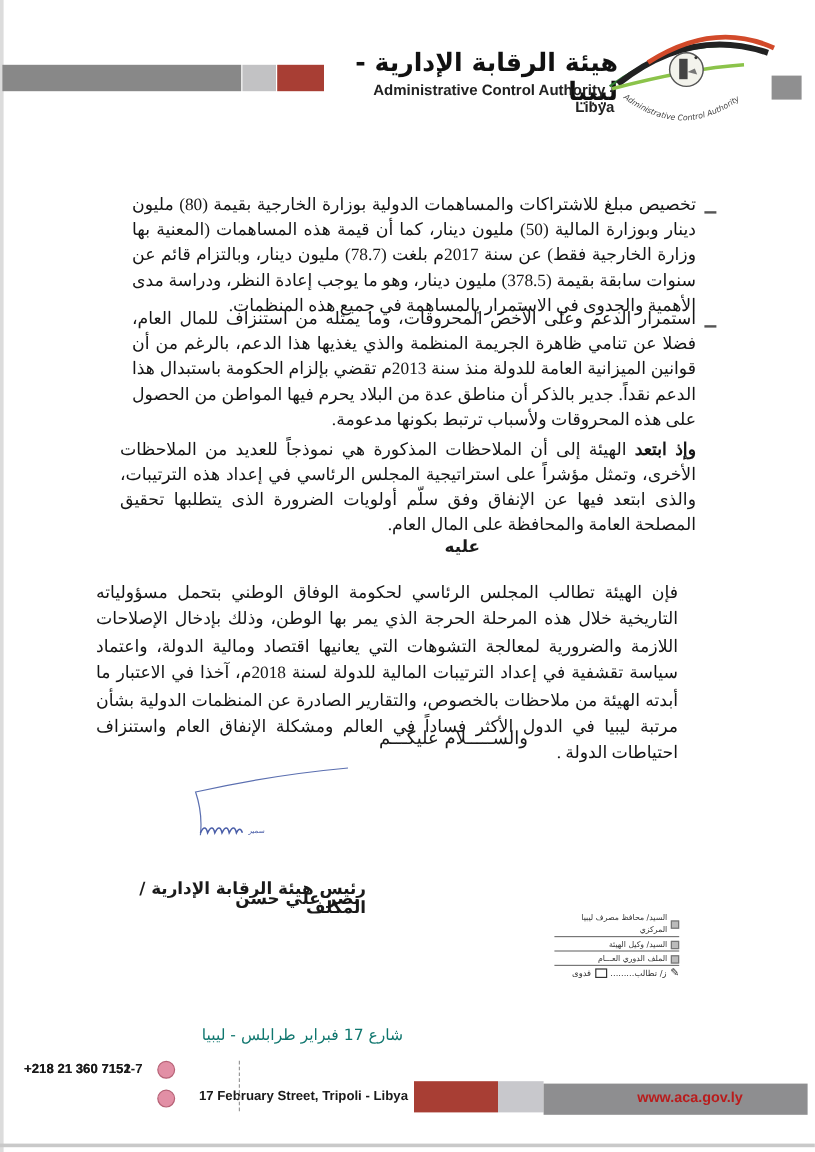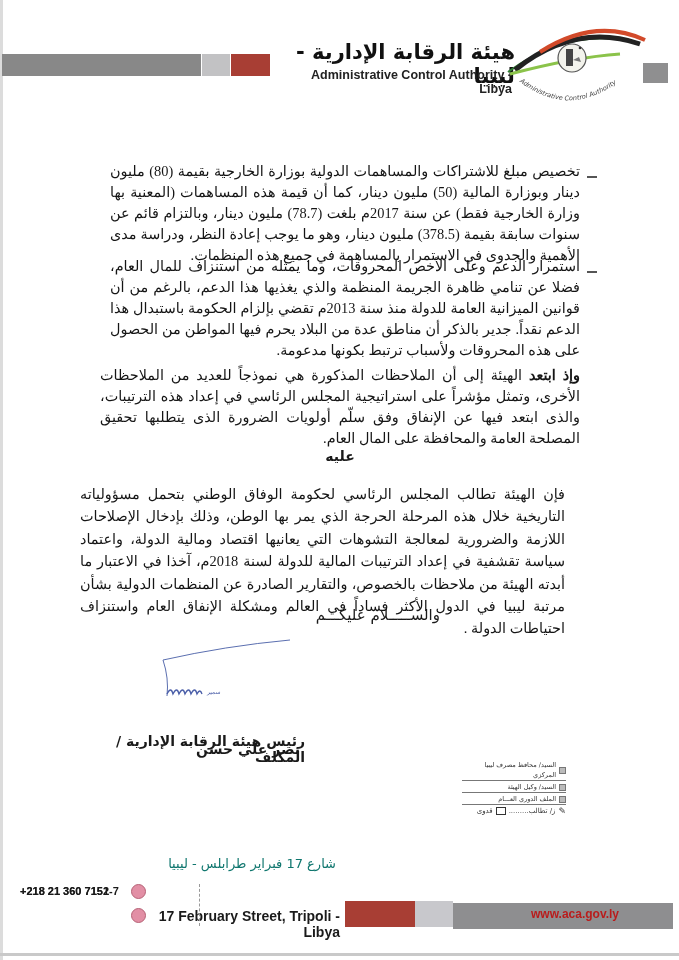--- a/index.html
+++ b/index.html
@@ -35,21 +35,21 @@
   .para1 { left: 110px; width: 470px; top: 161px; }
   .para2 { left: 110px; width: 470px; top: 256px; }
   .para3 { left: 100px; width: 480px; top: 365px; }
   .para4 { left: 80px; width: 485px; top: 483px; line-height: 22.4px; }
   .dash { position: absolute; width: 10px; height: 1.5px; background: #555; }
   .dash1 { left: 587px; top: 176px; }
   .dash2 { left: 587px; top: 271px; }
   .bold { font-weight: bold; }
 
   .heading-alaih {
-    position: absolute; left: 280px; top: 448px; width: 120px; text-align: center;
+    position: absolute; left: 280px; top: 448px; width: 120px; text-align: right;
     font-family: "DejaVu Sans", sans-serif; font-weight: bold; font-size: 14px; direction: rtl;
   }
   .closing {
     position: absolute; left: 230px; top: 606px; width: 210px; text-align: right;
     font-family: "DejaVu Sans", sans-serif; font-weight: normal; font-size: 15px; direction: rtl;
     letter-spacing: 0.5px;
   }
   .signature { position: absolute; left: 155px; top: 638px; width: 140px; height: 60px; }
   .sig-name {
     position: absolute; left: 180px; top: 741px; width: 120px; text-align: right;
@@ -78,21 +78,21 @@
   .footer-url {
     position: absolute; left: 500px; top: 907px; width: 150px; text-align: center;
     font-family: "Liberation Sans", sans-serif; font-weight: bold; font-size: 12px; color: #b91c1c;
   }
   .footer-addr-ar {
     position: absolute; left: 160px; top: 856px; width: 176px; text-align: right;
     font-family: "DejaVu Sans", sans-serif; font-size: 13px; direction: rtl; color: #0f766e;
   }
   .footer-addr-en {
     position: absolute; left: 150px; top: 908px; width: 190px; text-align: right;
-    font-family: "Liberation Sans", sans-serif; font-weight: bold; font-size: 14px; color: #1a1a1a;
+    font-family: "Liberation Sans", sans-serif; font-weight: bold; font-size: 11px; color: #1a1a1a;
   }
   .footer-sep { position: absolute; left: 199px; top: 884px; width: 1px; height: 42px; border-left: 1px dashed #999; }
   .footer-phone {
     position: absolute; left: 20px; width: 110px; text-align: left;
     font-family: "Liberation Sans", sans-serif; font-weight: bold; font-size: 11px; color: #1a1a1a;
   }
   .phone1 { top: 885px; }
   .phone2 { top: 885px; }
   .circle-icon {
     position: absolute; left: 131px; width: 13px; height: 13px; border-radius: 50%;

